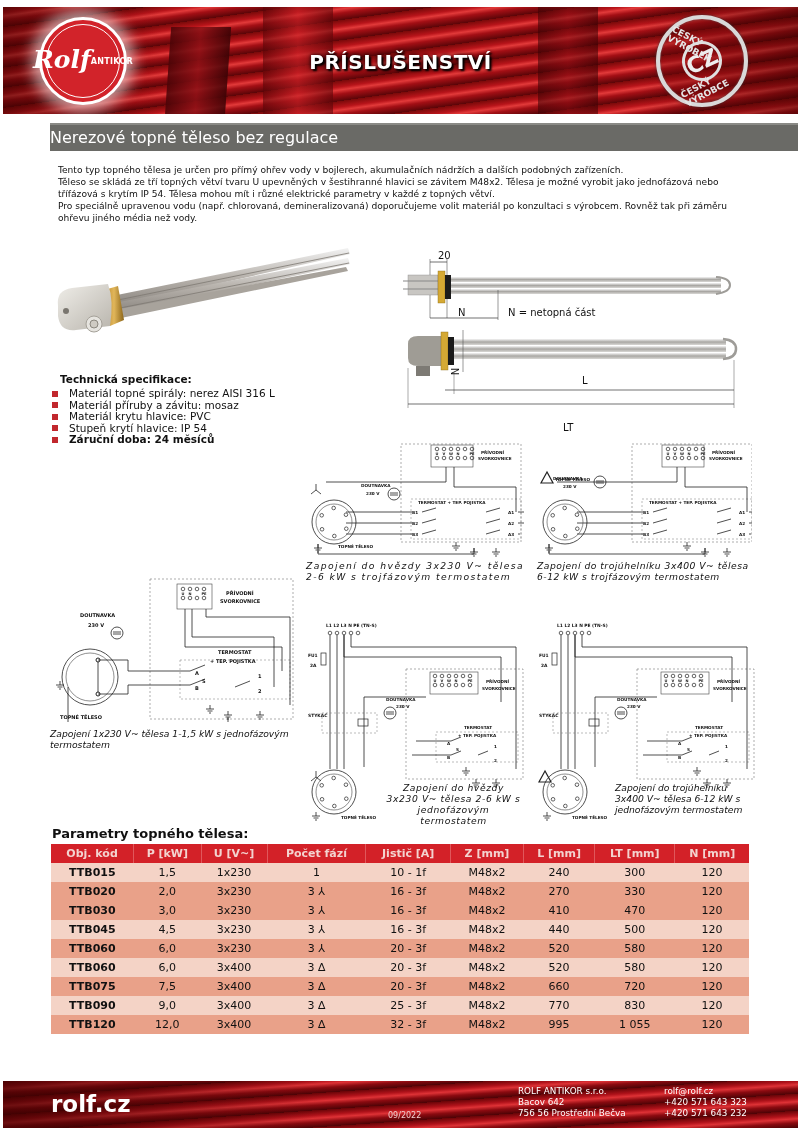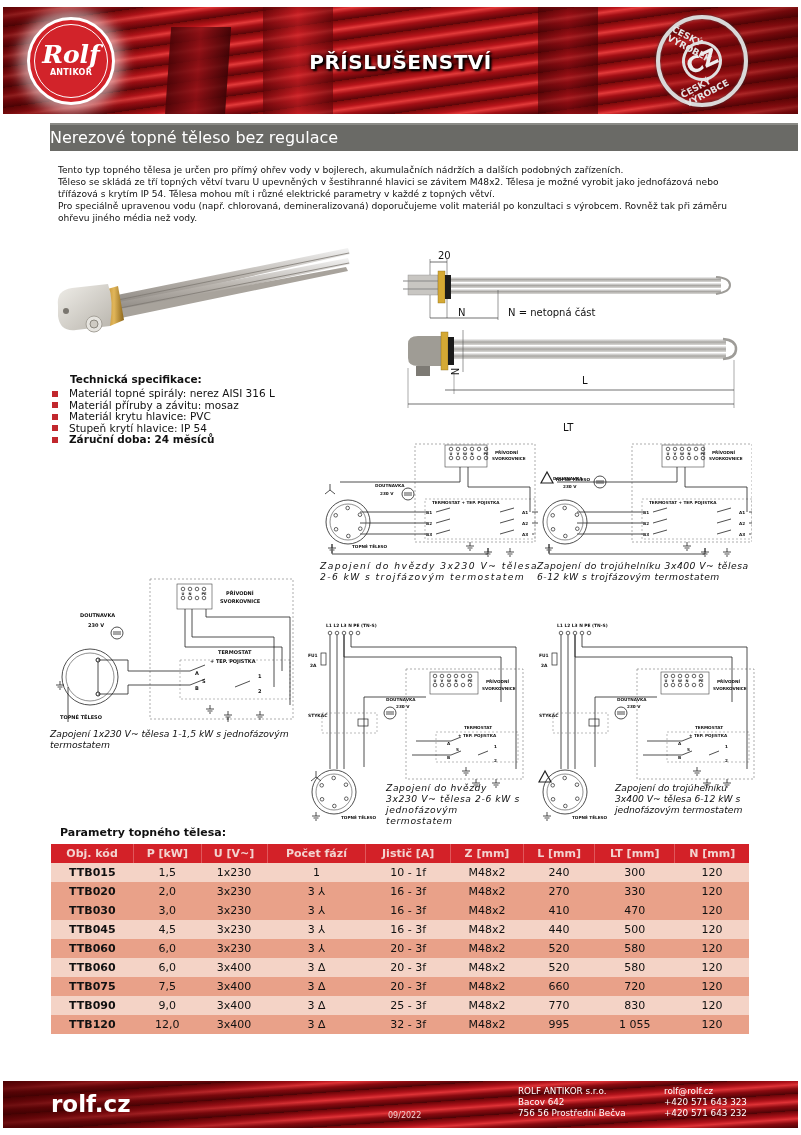--- a/index.html
+++ b/index.html
@@ -12,24 +12,24 @@
     background:
       linear-gradient(90deg, rgba(60,0,0,0.55) 0%, rgba(0,0,0,0) 20%, rgba(0,0,0,0) 80%, rgba(60,0,0,0.5) 100%),
       repeating-linear-gradient(172deg, #7a0a0a 0px, #b8141a 6px, #e23a3a 9px, #a30f15 13px, #5a0508 20px),
       #a51218;
     overflow: hidden;
   }
   .banner .shade1 { position:absolute; left:165px; top:20px; width:60px; height:90px; background: linear-gradient(90deg,#4a0407,#8a1015,#3a0305); transform: skewX(-4deg); opacity:.85; }
   .banner .shade2 { position:absolute; left:260px; top:0; width:70px; height:107px; background: linear-gradient(90deg,#5a0508,#c52025,#5a0508); opacity:.6; }
   .banner .shade3 { position:absolute; left:535px; top:0; width:60px; height:107px; background: linear-gradient(90deg,#3a0204,#7a0a10,#3a0204); opacity:.55; }
   .logo {
-    position: absolute; left: 24px; top: 10px; width: 88px; height: 88px; border-radius: 50%;
+    position: absolute; left: 36px; top: 10px; width: 88px; height: 88px; border-radius: 50%;
     background: #d2232a; border: 3px solid #fff;
     box-shadow: 0 0 14px 8px rgba(255,255,255,0.55);
-    display:flex; flex-direction:column; align-items:center; justify-content:center;
+    display:flex; flex-direction:row; align-items:center; justify-content:center;
   }
   .logo .ring { position:absolute; inset:4px; border-radius:50%; border:1.5px solid #fff; }
   .logo .brand { font-family: "DejaVu Serif", serif; font-style: italic; font-weight: bold; color:#fff; font-size: 25px; line-height: 1; margin-top:-4px; }
   .logo .sub { color:#fff; font-size: 8px; font-weight:bold; letter-spacing: .3px; margin-top: 1px; }
   .banner-title {
     position:absolute; left: 0; width: 795px; top: 43px; text-align:center;
     color:#fff; font-weight: bold; font-size: 20px; letter-spacing: .5px;
     text-shadow: 2px 2px 2px #000, 0 0 4px #000;
     padding-left: 0px;
   }
@@ -55,34 +55,34 @@
 
   
   .product-photo { position:absolute; left: 52px; top: 240px; width: 300px; height: 100px; }
 
   
   .dim-drawing { position:absolute; left: 398px; top: 248px; width: 350px; height: 160px; }
   .dim-label { position:absolute; font-size: 10px; color:#111; }
 
   
   .spec { position:absolute; left: 52px; top: 373px; width: 300px; }
-  .spec-title { font-weight:bold; font-size: 10.5px; margin-left: 18px; margin-bottom: 3px; }
+  .spec-title { font-weight:bold; font-size: 10.5px; margin-left: 8px; margin-bottom: 3px; }
   .spec ul { list-style: none; }
   .spec li { font-size: 10.5px; line-height: 11.5px; display:flex; align-items:center; }
   .spec li .bullet { width: 6px; height: 6px; background:#c1272d; margin-right: 11px; flex: none; }
   .spec li.bold { font-weight: bold; }
 
   
   .wiring { position:absolute; }
   .wiring svg { display:block; }
   .caption { font-style: italic; font-size: 9.2px; line-height: 11px; color:#111; }
   .caption.spaced { letter-spacing: 1.4px; text-align: justify; }
 
   
-  .table-title { position:absolute; left: 52px; top: 826px; font-weight:bold; font-size: 11px; margin-left: 8px; }
+  .table-title { position:absolute; left: 52px; top: 826px; font-weight:bold; font-size: 13px; }
   table.params {
     position:absolute; left: 51px; top: 844px; width: 698px; border-collapse: collapse;
     font-size: 11px;
   }
   table.params th {
     background: #d32128; color:#f3d3cf; font-weight: bold; height: 19px; text-align:center;
     border-right: 1px solid #e0575b; font-size: 11px;
   }
   table.params th:last-child { border-right: none; }
   table.params td { text-align:center; height: 19px; color:#111; }
@@ -238,21 +238,21 @@
         <span class="bullet"></span>
         <span>Stupeň krytí hlavice: IP 54</span>
       </li>
     <li class="bold">
         <span class="bullet"></span>
         <span>Záruční doba: 24 měsíců</span>
       </li>
   </ul>
 </div>
 
-<div class="wiring" style="left:320px; top:442px; width:218px;">
+<div class="wiring" style="left:306px; top:442px; width:218px;">
   <svg width="218" height="118" viewBox="0 0 218 118" class="schematic">
       <rect x="95" y="2" width="120" height="98" fill="none" stroke="#777" stroke-width="0.6" stroke-dasharray="2,2"></rect>
       <rect x="125" y="3" width="42" height="22" fill="none" stroke="#444" stroke-width="0.6"></rect>
       <circle cx="131" cy="7" r="1.8" fill="none" stroke="#222" stroke-width="0.7"></circle>
       <circle cx="131" cy="16" r="1.8" fill="none" stroke="#222" stroke-width="0.7"></circle>
       <text x="131" y="12.5" font-size="3.6" font-weight="bold" font-family="DejaVu Sans, sans-serif" fill="#111" text-anchor="middle">U</text>
       <circle cx="138" cy="7" r="1.8" fill="none" stroke="#222" stroke-width="0.7"></circle>
       <circle cx="138" cy="16" r="1.8" fill="none" stroke="#222" stroke-width="0.7"></circle>
       <text x="138" y="12.5" font-size="3.6" font-weight="bold" font-family="DejaVu Sans, sans-serif" fill="#111" text-anchor="middle">V</text>
       <circle cx="145" cy="7" r="1.8" fill="none" stroke="#222" stroke-width="0.7"></circle>
@@ -489,21 +489,21 @@
       <line x1="206" y1="138" x2="214" y2="138" stroke="#222" stroke-width="0.8" stroke-dasharray=""></line>
       <line x1="207.5" y1="140" x2="212.5" y2="140" stroke="#222" stroke-width="0.8" stroke-dasharray=""></line>
       <line x1="209" y1="142" x2="211" y2="142" stroke="#222" stroke-width="0.8" stroke-dasharray=""></line>
       <line x1="18" y1="110" x2="18" y2="150" stroke="#222" stroke-width="0.8" stroke-dasharray=""></line>
       <line x1="18" y1="150" x2="178" y2="150" stroke="#222" stroke-width="0.8" stroke-dasharray=""></line>
       <line x1="178" y1="150" x2="178" y2="140" stroke="#222" stroke-width="0.8" stroke-dasharray=""></line>
     </svg>
   <div class="caption" style="margin-top:6px;">Zapojení 1x230 V~ tělesa 1-1,5 kW s jednofázovým termostatem</div>
 </div>
 
-<div class="wiring" style="left:306px; top:617px; width:220px; height:205px;">
+<div class="wiring" style="left:306px; top:617px; width:220px; height:205px;text-align:center;">
   <svg width="220" height="205" viewBox="0 0 220 205" class="schematic">
       <text x="20" y="10" font-size="4.4" font-weight="bold" font-family="DejaVu Sans, sans-serif" fill="#111" text-anchor="start">L1 L2 L3 N PE  (TN-S)</text>
       <circle cx="24" cy="16" r="1.8" fill="none" stroke="#222" stroke-width="0.7"></circle>
       <circle cx="31" cy="16" r="1.8" fill="none" stroke="#222" stroke-width="0.7"></circle>
       <circle cx="38" cy="16" r="1.8" fill="none" stroke="#222" stroke-width="0.7"></circle>
       <circle cx="45" cy="16" r="1.8" fill="none" stroke="#222" stroke-width="0.7"></circle>
       <circle cx="52" cy="16" r="1.8" fill="none" stroke="#222" stroke-width="0.7"></circle>
       <line x1="24" y1="18" x2="24" y2="152" stroke="#222" stroke-width="0.8" stroke-dasharray=""></line>
       <line x1="31" y1="18" x2="31" y2="152" stroke="#222" stroke-width="0.8" stroke-dasharray=""></line>
       <line x1="38" y1="18" x2="38" y2="152" stroke="#222" stroke-width="0.8" stroke-dasharray=""></line>

